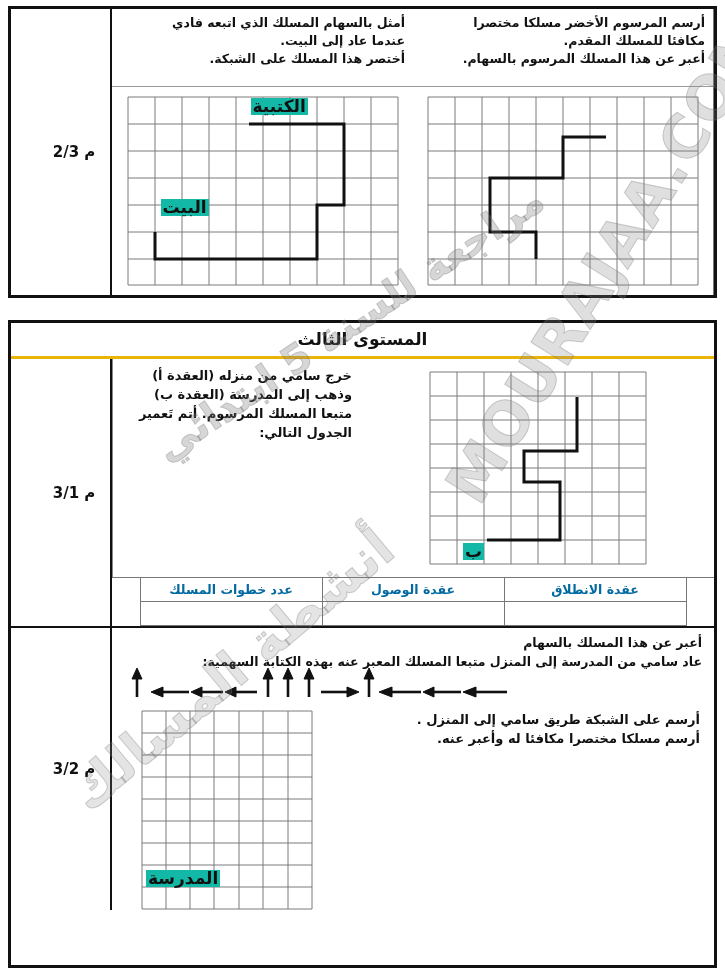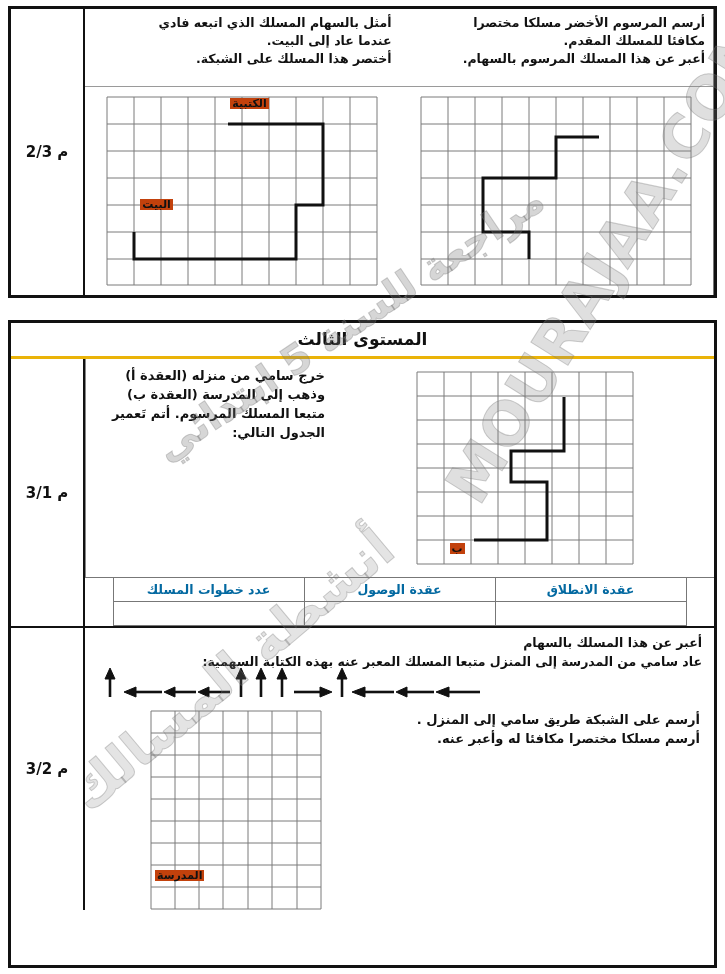--- a/index.html
+++ b/index.html
@@ -65,20 +65,21 @@
 
   
   .codecol {
     width: 74px;
     flex: 0 0 74px;
     border-right: 2px solid #111;
     display: flex;
     align-items: center;
     justify-content: center;
     box-sizing: border-box;
+    margin-left: 27px;
   }
   .codecol .code {
     font-size: 15px;
     font-weight: bold;
     color: #111;
     direction: rtl;
   }
 
   
   #block-1 .inner { display: flex; height: 286px; }
@@ -109,25 +110,25 @@
     align-items: center;
     justify-content: center;
     position: relative;
   }
 
   
   .gridbox { position: relative; }
   .gridbox svg { display: block; }
   .cell-label {
     position: absolute;
-    font-size: 11px;
-    font-weight: bold;
-    direction: rtl;
-    color: #111;
-    background: #c2410c;
+    font-size: 17px;
+    font-weight: bold;
+    direction: rtl;
+    color: #111;
+    background: #14b8a6;
     padding: 0 2px;
     white-space: nowrap;
     line-height: 1;
     z-index: 3;
   }
 
   
   .title-bar {
     border-bottom: 3px solid #eab308;
     text-align: center;
@@ -226,21 +227,20 @@
     color: #111;
   }
   .s2-instr div { white-space: nowrap; }
   .s2-grid {
     flex: 0 0 230px;
     display: flex;
     align-items: flex-start;
     justify-content: center;
     padding-top: 4px;
     position: relative;
-    padding-left: 36px;
   }
 </style>
 </head>
 <body>
 
 <div class="watermark-layer">
   <div class="wm wm-b">MOURAJAA.COM</div>
   <div class="wm wm-a">مراجعة للسنة 5 ابتدائي</div>
   <div class="wm wm-c">أنشطة المسالك</div>
 </div>

